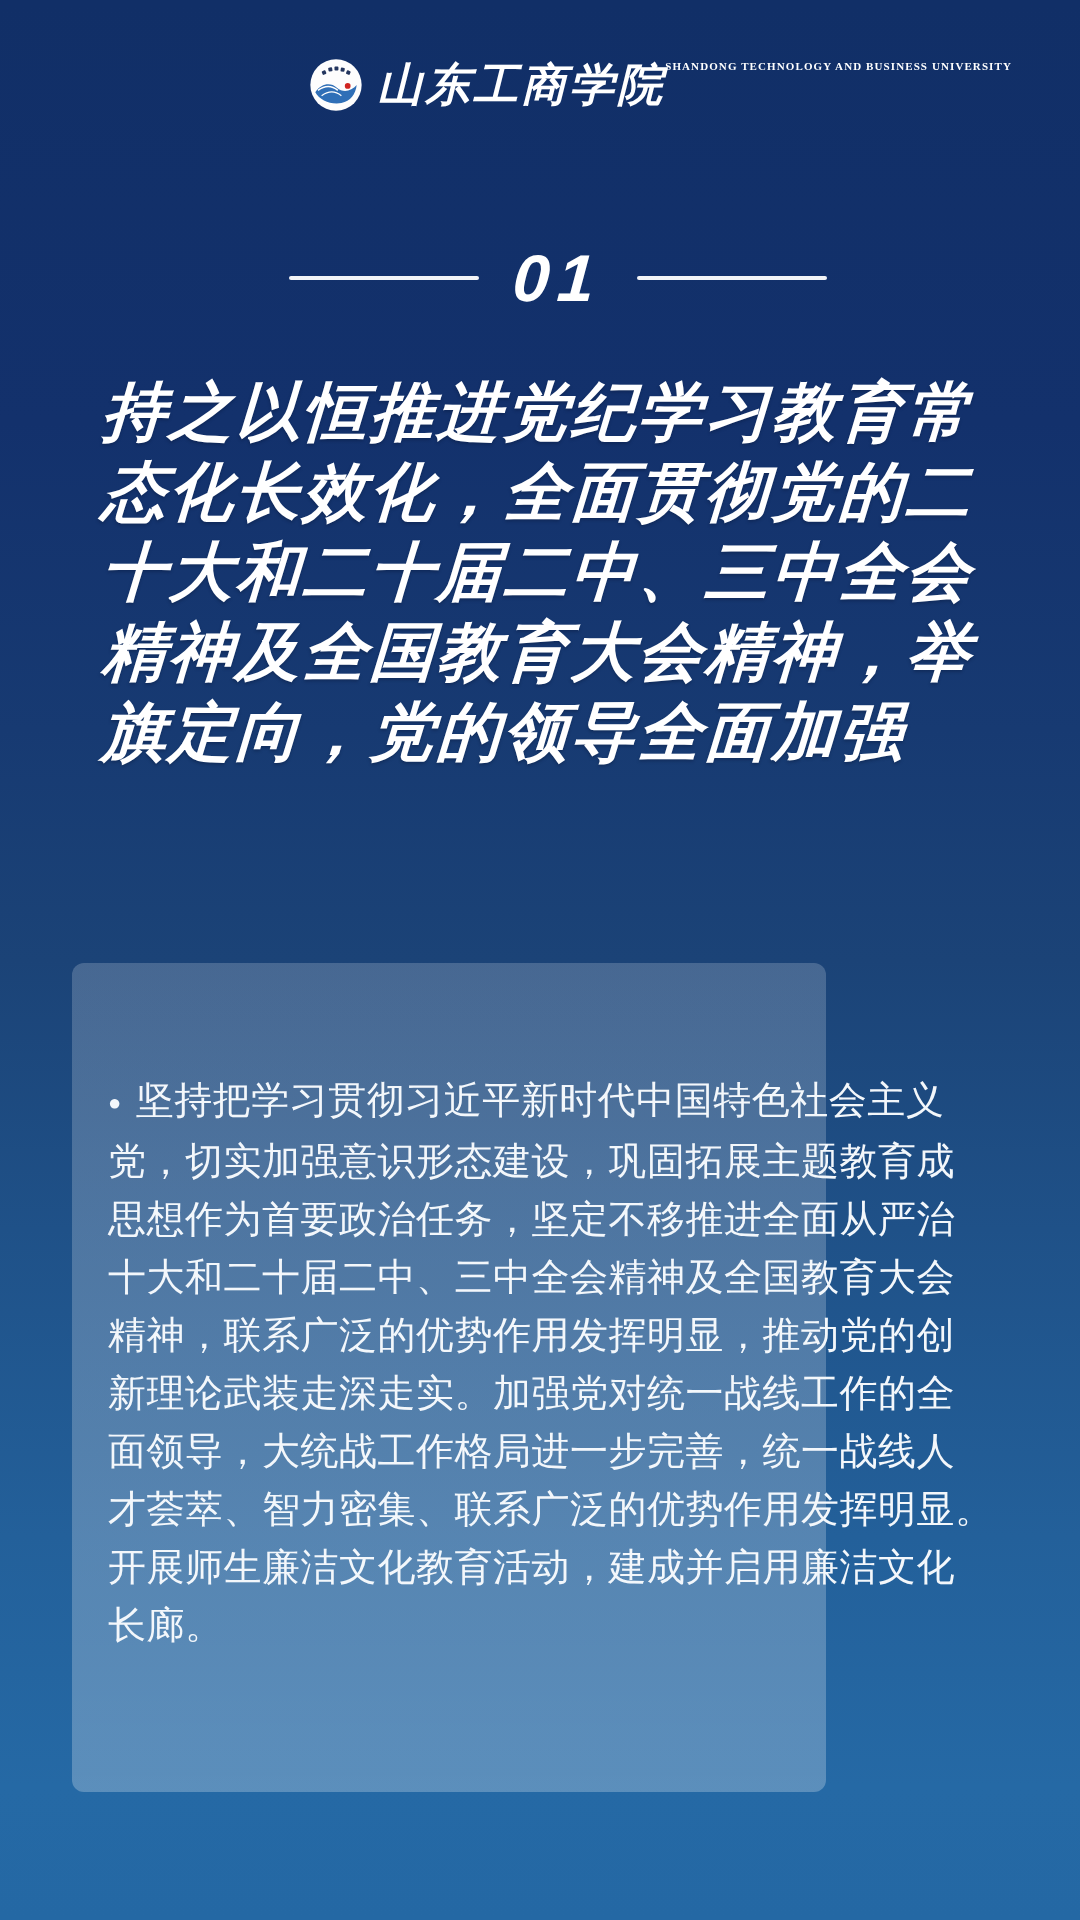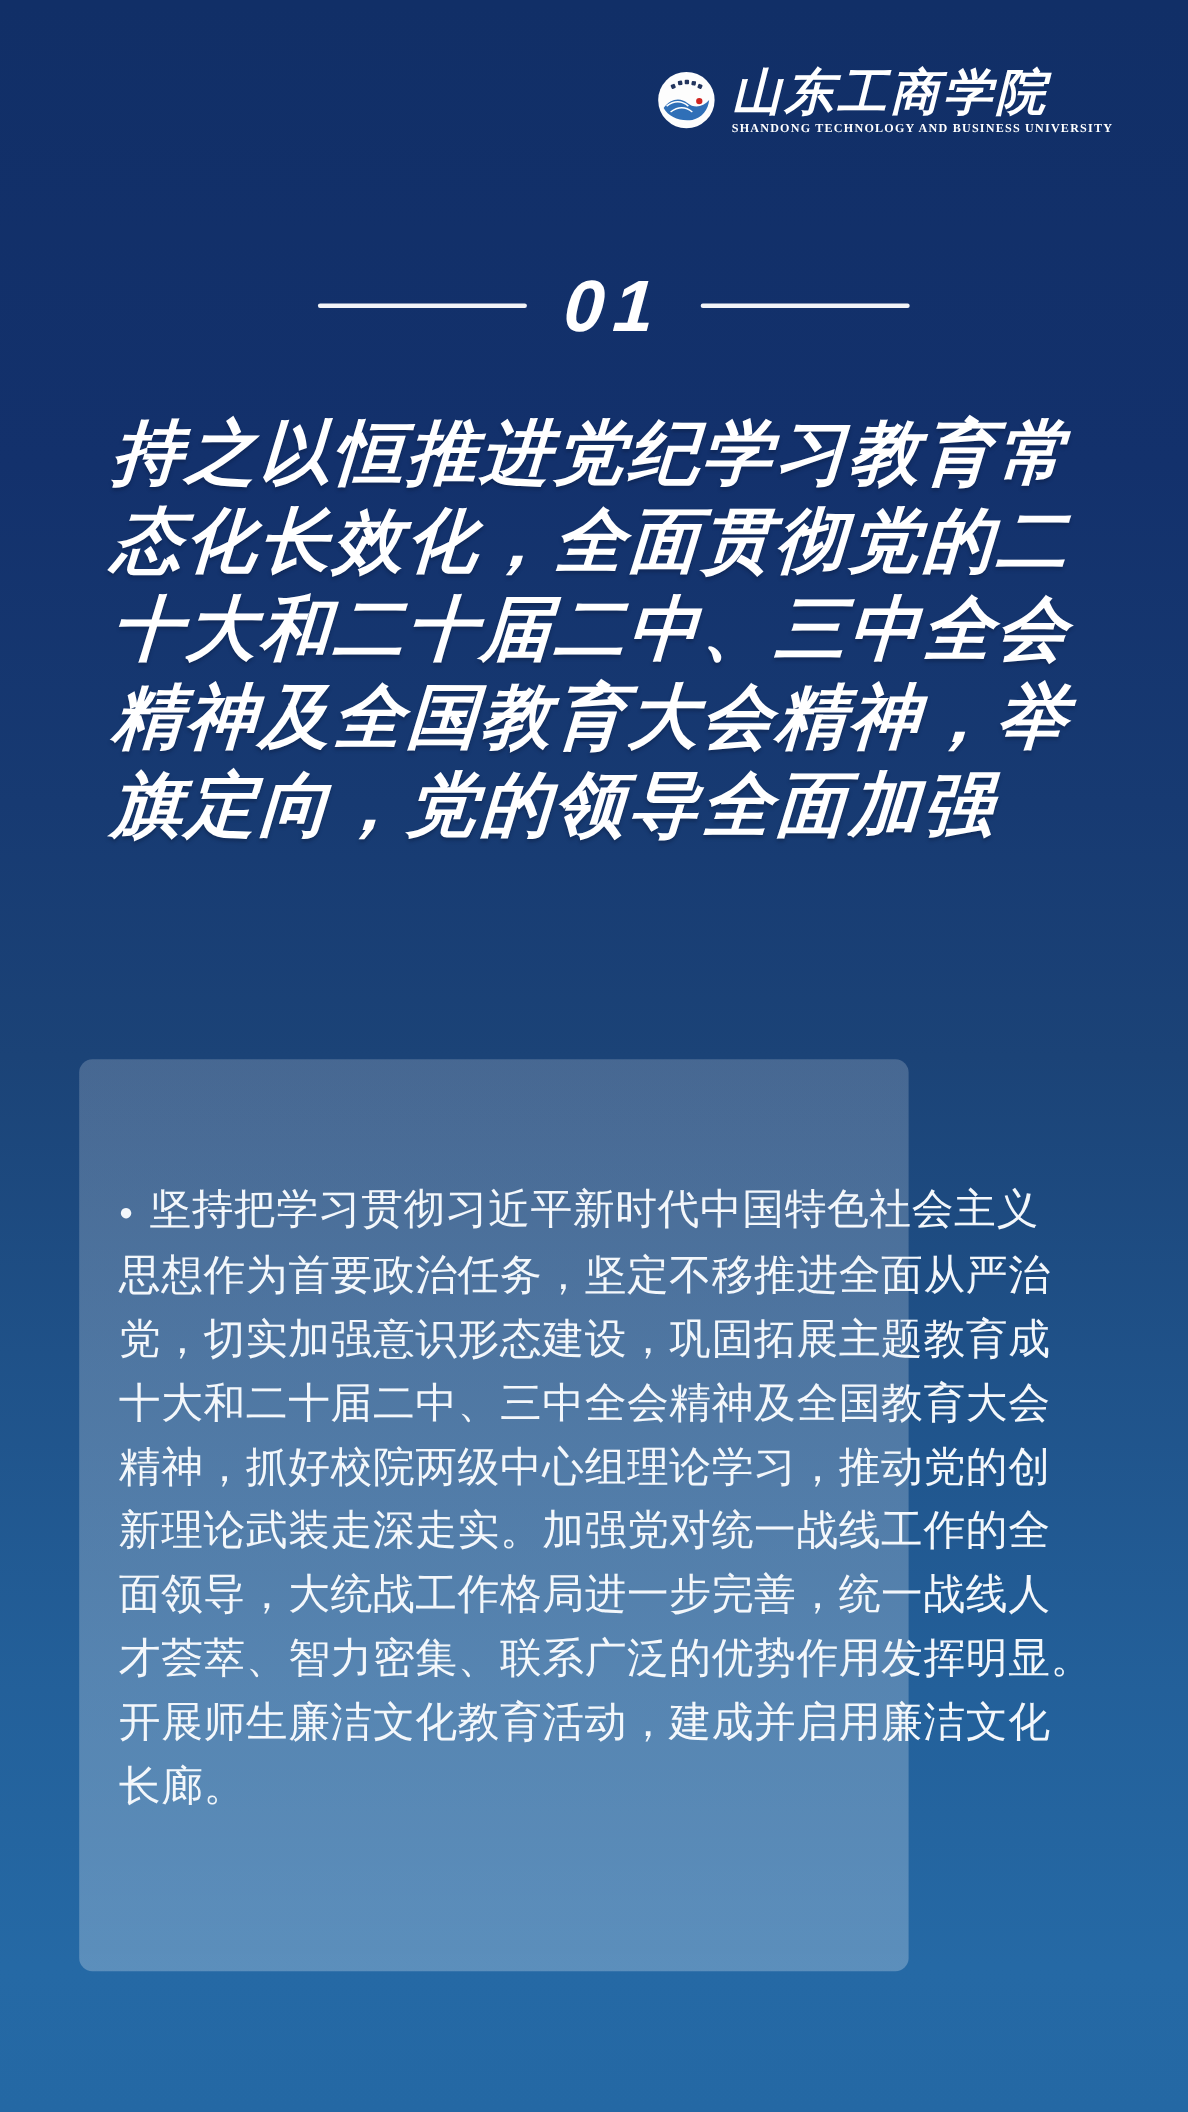--- a/index.html
+++ b/index.html
@@ -26,21 +26,21 @@
   
   .logo {
     position: absolute;
     top: 58px;
     right: 68px;
     display: flex;
     align-items: center;
     gap: 14px;
   }
   .logo .emblem { width: 54px; height: 54px; flex: 0 0 auto; }
-  .logo .names { display: flex; flex-direction: column; align-items: flex-start; }
+  .logo .names { display: flex; flex-direction: row; align-items: flex-start; }
   .logo .zh {
     color: #ffffff;
     font-size: 45px;
     line-height: 52px;
     font-style: italic;
     font-weight: 700;
     letter-spacing: 3px;
     white-space: nowrap;
     font-family: "Liberation Serif", "DejaVu Serif", serif;
   }
@@ -170,24 +170,24 @@
     <div class="h-line">态化长效化，全面贯彻党的二</div>
     <div class="h-line">十大和二十届二中、三中全会</div>
     <div class="h-line">精神及全国教育大会精神，举</div>
     <div class="h-line">旗定向，党的领导全面加强</div>
   </div>
 
   <div class="card">
     <div class="b-line">
       <span class="bullet">●</span><span>坚持把学习贯彻习近平新时代中国特色社会主义</span>
     </div>
+    <div class="b-line">党，切实加强意识形态建设，巩固拓展主题教育成</div>
     <div class="b-line">思想作为首要政治任务，坚定不移推进全面从严治</div>
-    <div class="b-line">党，切实加强意识形态建设，巩固拓展主题教育成</div>
     <div class="b-line">十大和二十届二中、三中全会精神及全国教育大会</div>
-    <div class="b-line">精神，抓好校院两级中心组理论学习，推动党的创</div>
+    <div class="b-line">精神，联系广泛的优势作用发挥明显，推动党的创</div>
     <div class="b-line">新理论武装走深走实。加强党对统一战线工作的全</div>
     <div class="b-line">面领导，大统战工作格局进一步完善，统一战线人</div>
     <div class="b-line">才荟萃、智力密集、联系广泛的优势作用发挥明显。</div>
     <div class="b-line">开展师生廉洁文化教育活动，建成并启用廉洁文化</div>
     <div class="b-line">长廊。</div>
   </div>
 
 </div>
 
 </body></html>

